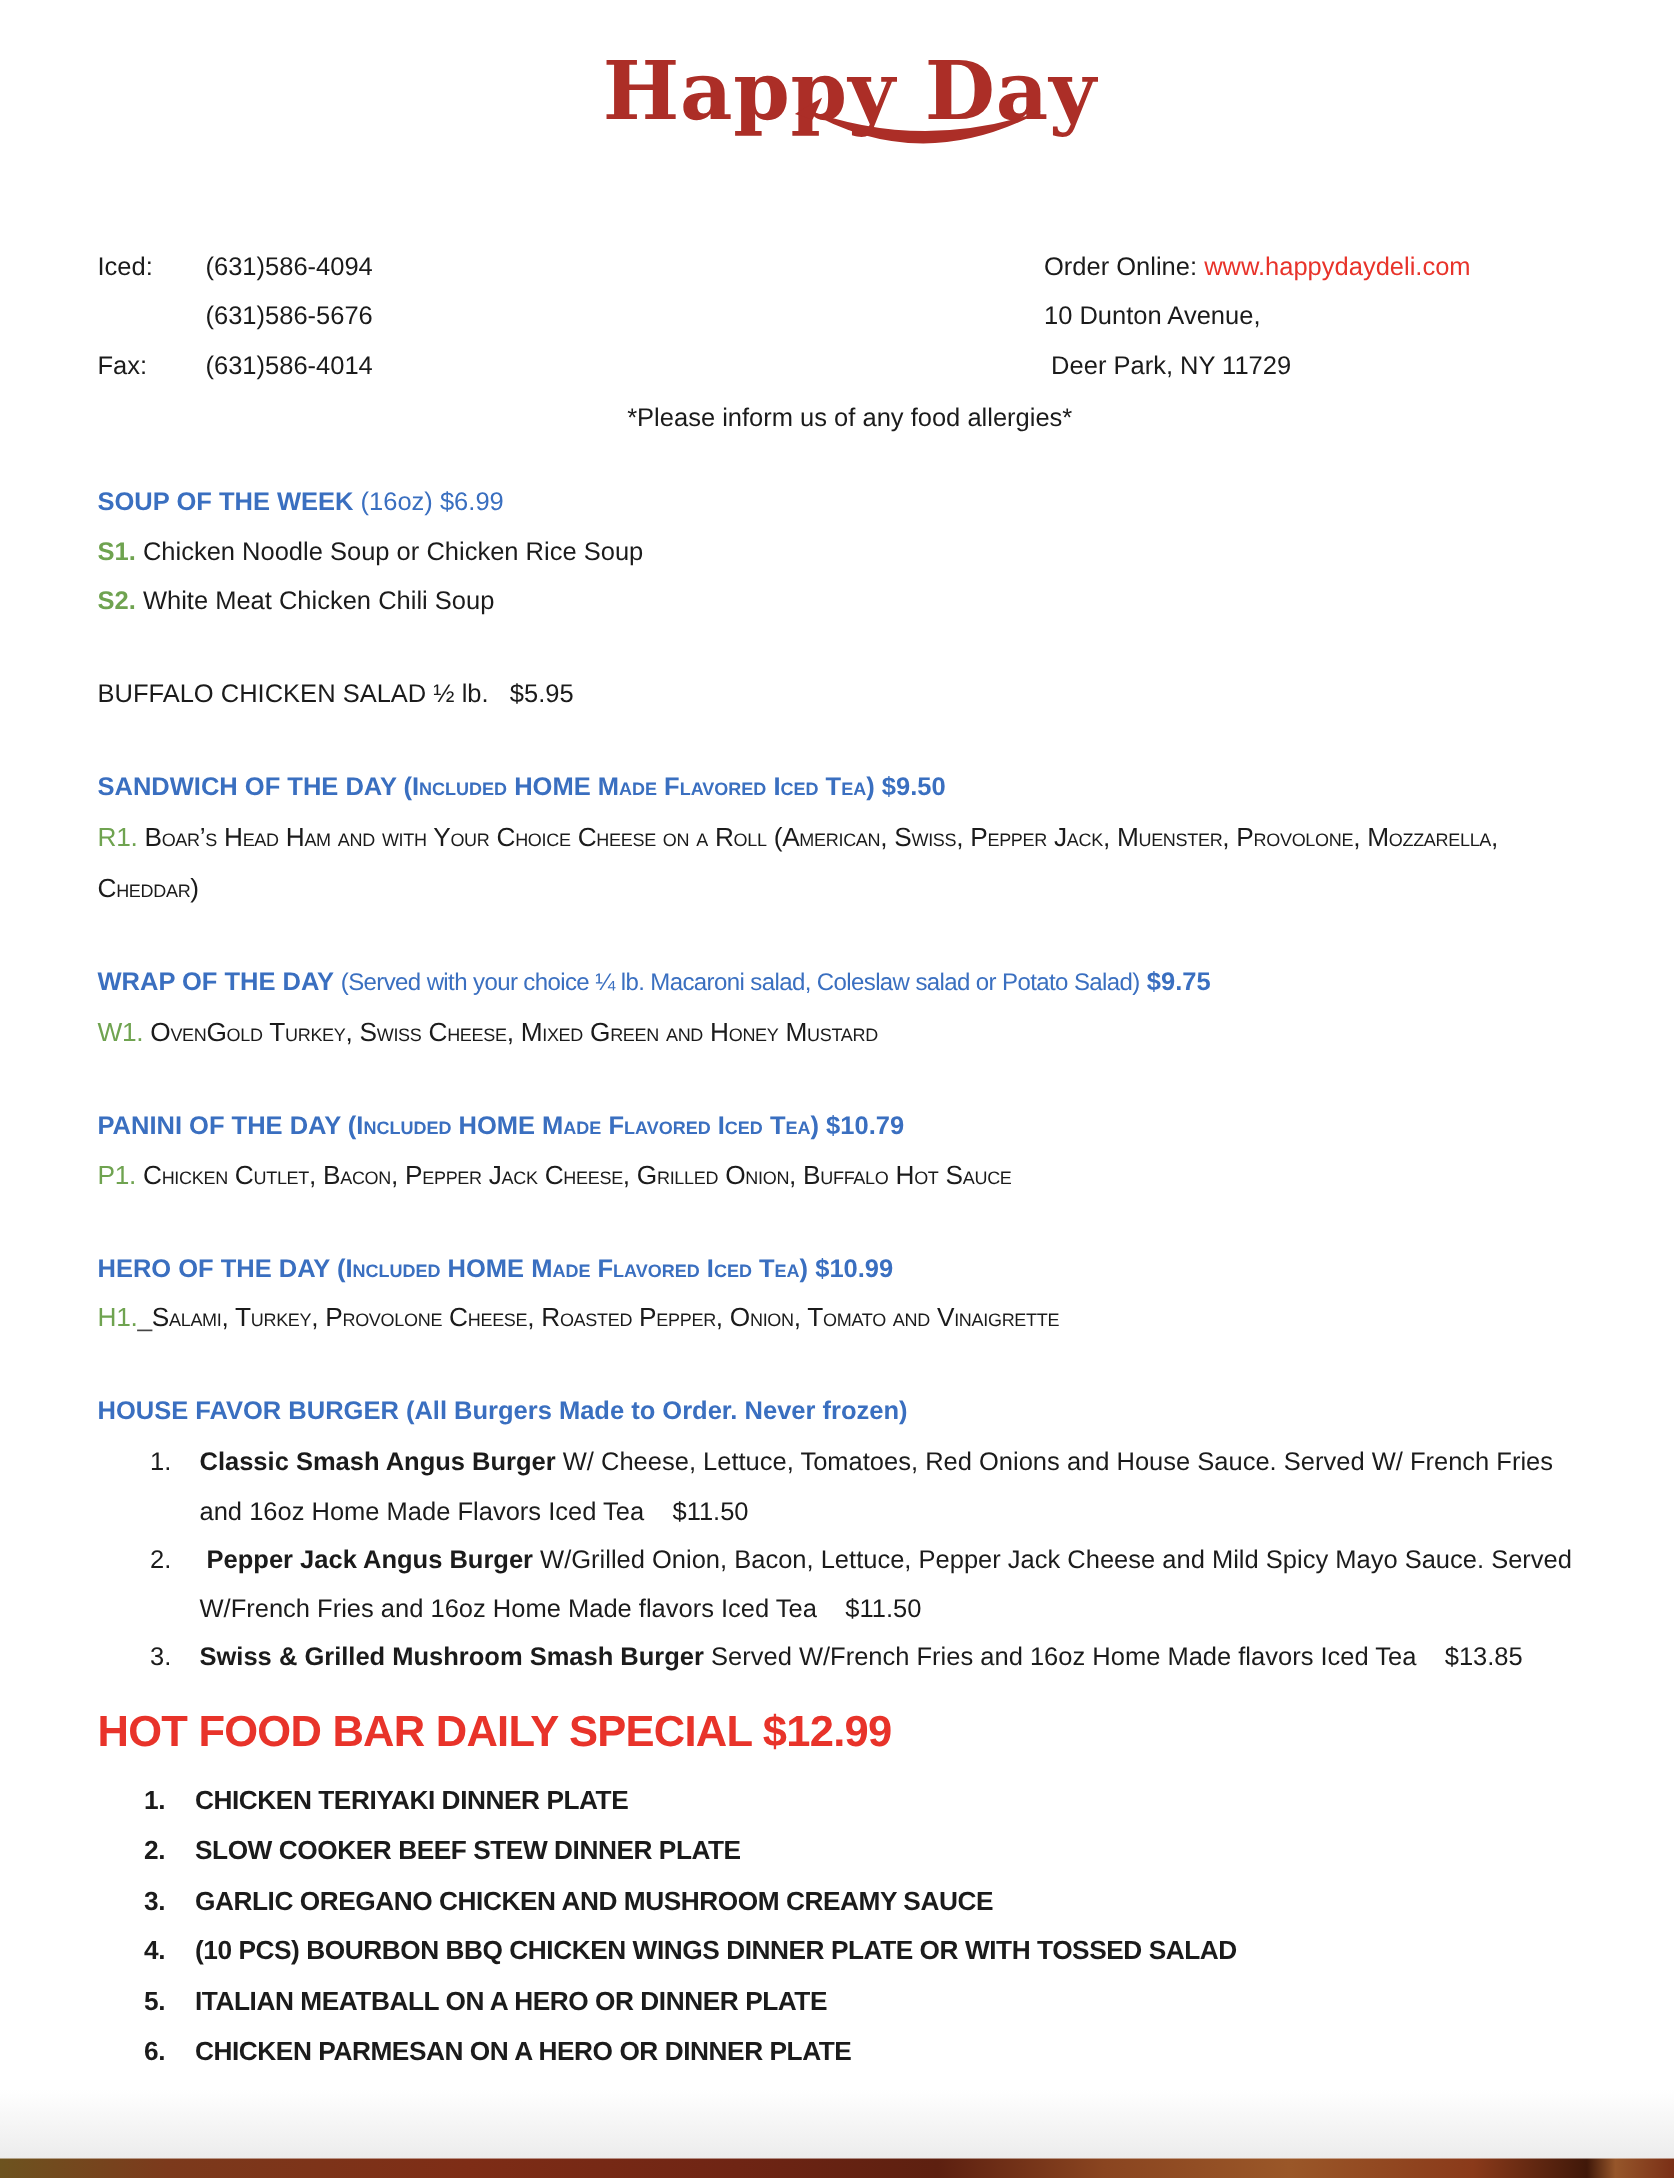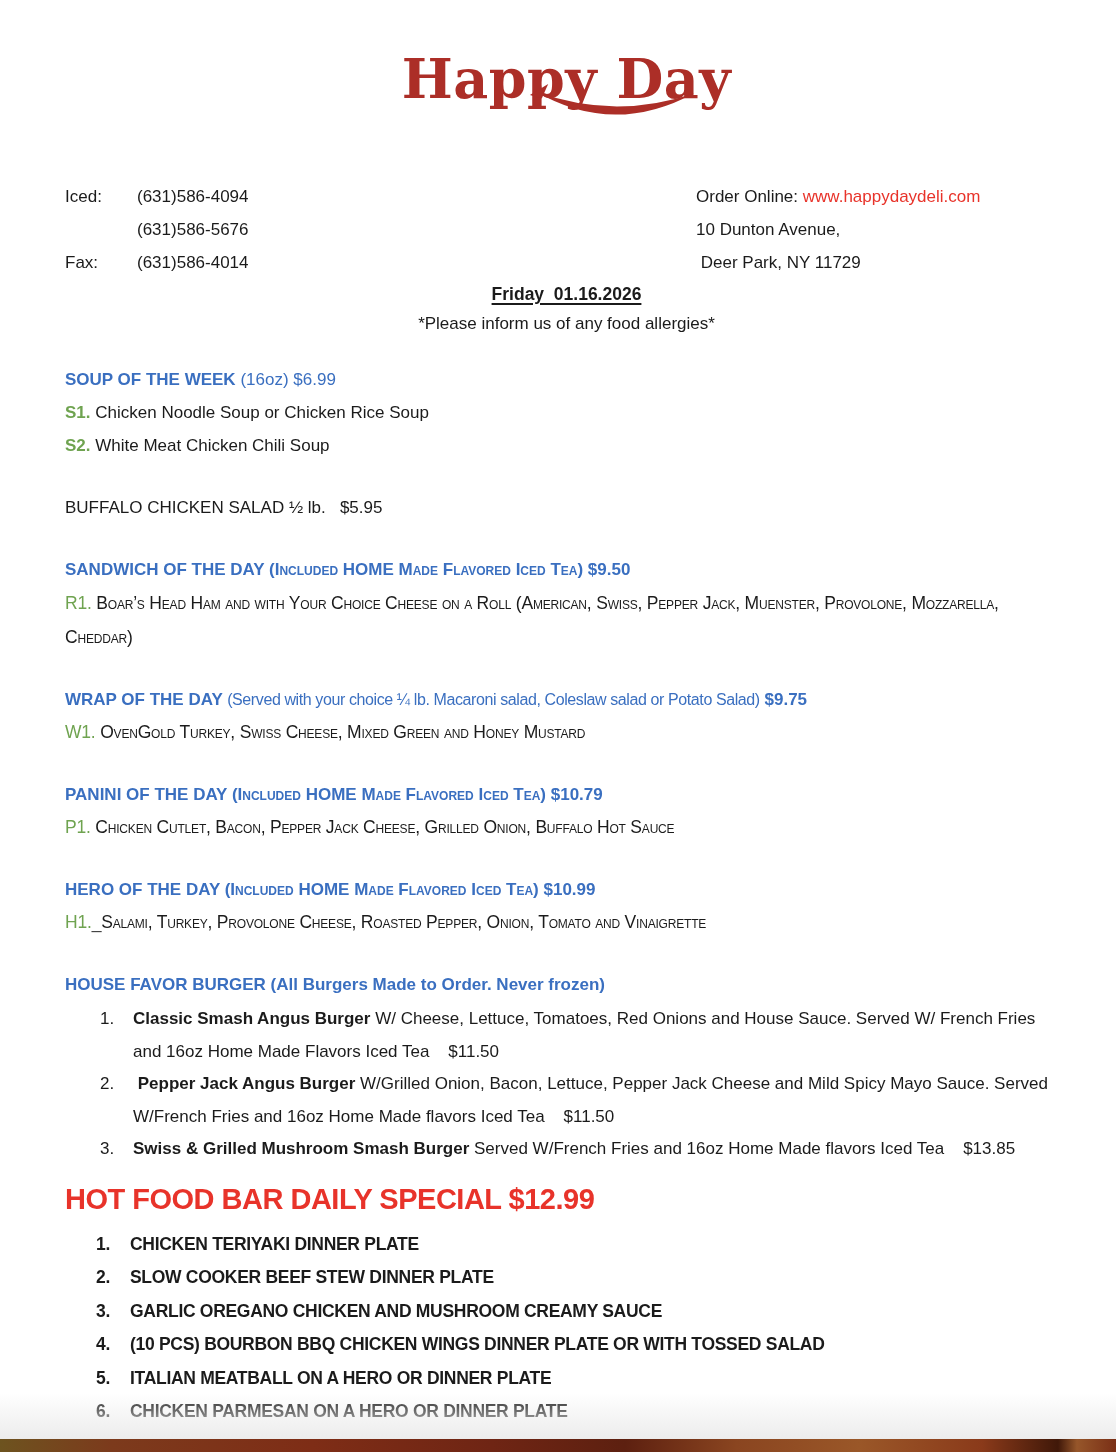--- a/index.html
+++ b/index.html
@@ -4,21 +4,21 @@
 <style>
   html,body{margin:0;padding:0;}
   body{
     width:1116px;height:1452px;position:relative;background:#ffffff;
     font-family:"Liberation Sans",sans-serif;color:#1b1b1b;overflow:hidden;
   }
   .page{padding:0 48px 0 65px;position:relative;}
   .pre{white-space:pre-wrap;}
 
   
-  .logo-wrap{text-align:center;padding-top:52px;height:118px;}
+  .logo-wrap{text-align:center;padding-top:33px;height:118px;}
   .logo{
     display:inline-block;position:relative;
     font-family:"DejaVu Serif",serif;font-weight:bold;
     font-size:54px;color:#ac2e27;letter-spacing:0.5px;line-height:1.0;
   }
   .logo svg{position:absolute;left:30%;bottom:-20px;width:68%;height:42px;}
 
   
   .contact{display:flex;justify-content:space-between;font-size:17px;line-height:33px;margin-top:10px;}
   .contact .lbl{display:inline-block;width:72px;}
@@ -91,21 +91,20 @@
     </div>
     <div class="contact-right">
       <div class="line">
         <span>Order Online: </span><a href="#" class="link">www.happydaydeli.com</a>
       </div>
       <div class="line">10 Dunton Avenue,</div>
       <div class="line pre"> Deer Park, NY 11729</div>
     </div>
   </div>
 
-  <div class="date-line pre">Friday  01.16.2026</div>
   <div class="allergy">*Please inform us of any food allergies*</div>
 
   <div class="sect">
     <div class="line">
       <span class="hb">SOUP OF THE WEEK</span><span class="hreg pre"> (16oz) $6.99</span>
     </div>
     <div class="line">
       <span class="code">S1.</span><span class="pre"> Chicken Noodle Soup or Chicken Rice Soup</span>
     </div>
     <div class="line">

